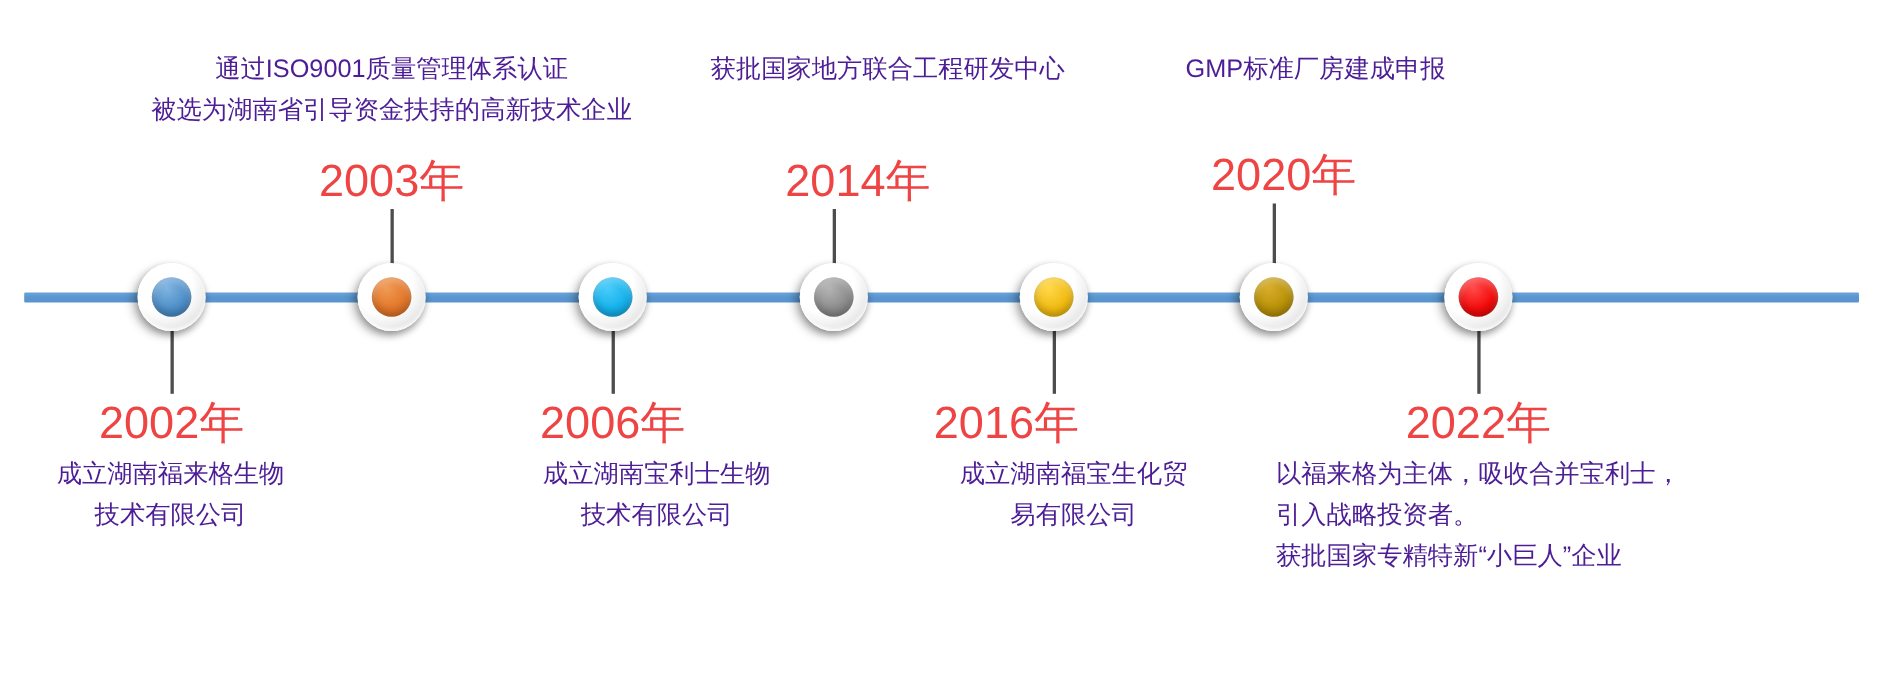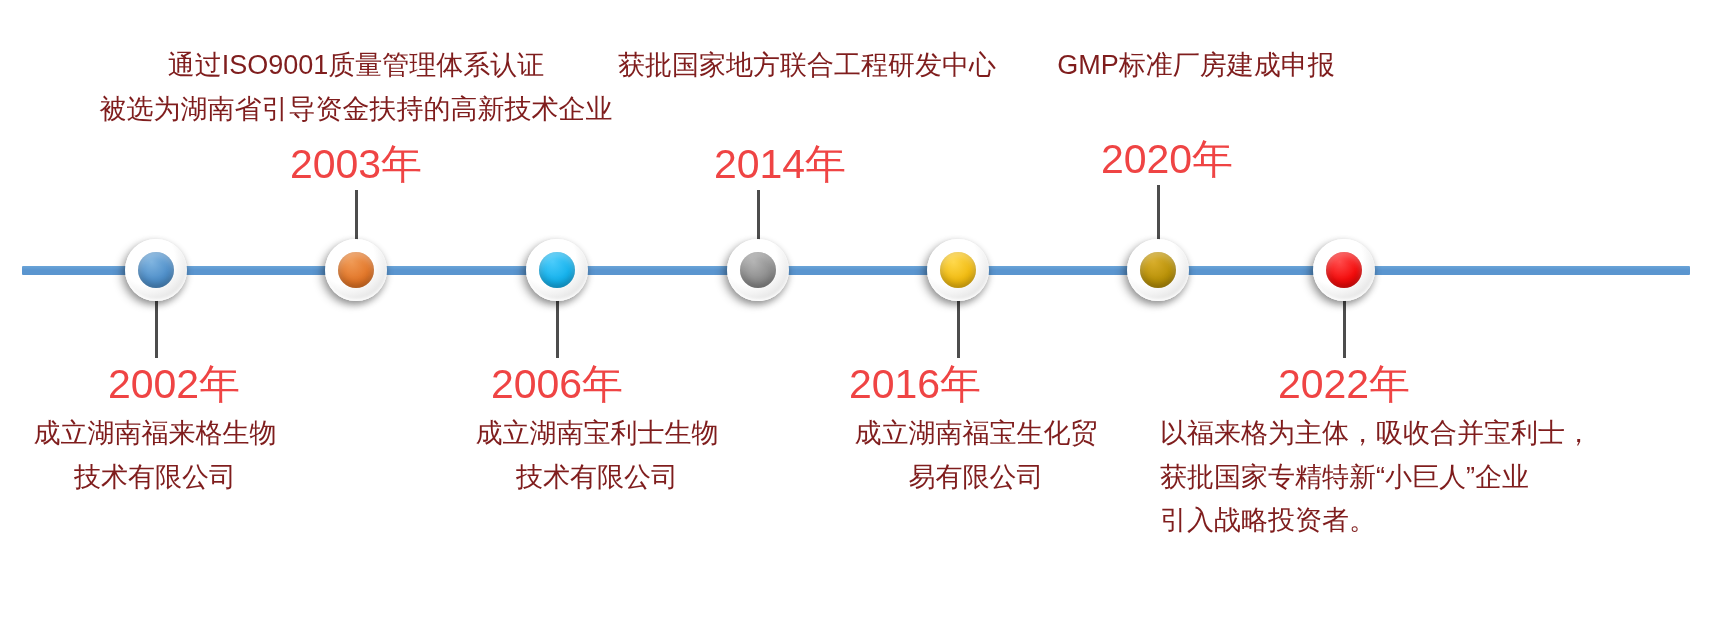--- a/index.html
+++ b/index.html
@@ -54,22 +54,22 @@
 
   
   .block{position:absolute;z-index:5;}
   .year{
     color:#ef4444;
     font-size:41px;
     line-height:1.12;
     white-space:nowrap;
   }
   .desc{
-    color:#7f1d1d;
-    font-size:27px;
+    color:#4c1d95;
+    font-size:23px;
     line-height:1.62;
     white-space:nowrap;
   }
   .desc .ln{display:block;}
   .c-center{text-align:center;}
   .c-left{text-align:left;}
 </style>
 </head>
 <body>
 
@@ -124,21 +124,21 @@
     <div class="core" style="background:radial-gradient(circle at 38% 28%, #ffd84a 0%, #f0bb12 55%, #d9a505 100%);"></div>
   </div>
   <div class="node" style="left:1158px;">
     <div class="core" style="background:radial-gradient(circle at 38% 28%, #d8ad2a 0%, #b89108 55%, #9e7c03 100%);"></div>
   </div>
   <div class="node" style="left:1344px;">
     <div class="core" style="background:radial-gradient(circle at 38% 28%, #ff4a4a 0%, #f40c0c 55%, #d40000 100%);"></div>
   </div>
 
   <div class="stem" style="left:156px;top:296px;height:62px;"></div>
-  <div class="block c-center" style="left:156px;top:362px;transform:translateX(-50%);margin-left:18px;">
+  <div class="block c-center" style="left:156px;top:362px;transform:translateX(-50%);">
     <div class="year">2002年</div>
   </div>
   <div class="block c-center" style="left:142px;top:412px;transform:translateX(-50%);margin-left:13px;">
     <div class="desc">
       <span class="ln">成立湖南福来格生物</span>
       <span class="ln">技术有限公司</span>
     </div>
   </div>
 
   <div class="stem" style="left:557px;top:296px;height:62px;"></div>
@@ -163,18 +163,18 @@
     </div>
   </div>
 
   <div class="stem" style="left:1344px;top:296px;height:62px;"></div>
   <div class="block c-center" style="left:1344px;top:362px;transform:translateX(-50%);">
     <div class="year">2022年</div>
   </div>
   <div class="block c-left" style="left:1160px;top:412px;">
     <div class="desc">
       <span class="ln">以福来格为主体，吸收合并宝利士，</span>
+      <span class="ln">引入战略投资者。</span>
       <span class="ln">获批国家专精特新“小巨人”企业</span>
-      <span class="ln">引入战略投资者。</span>
     </div>
   </div>
 
 </div>
 
 </body></html>

